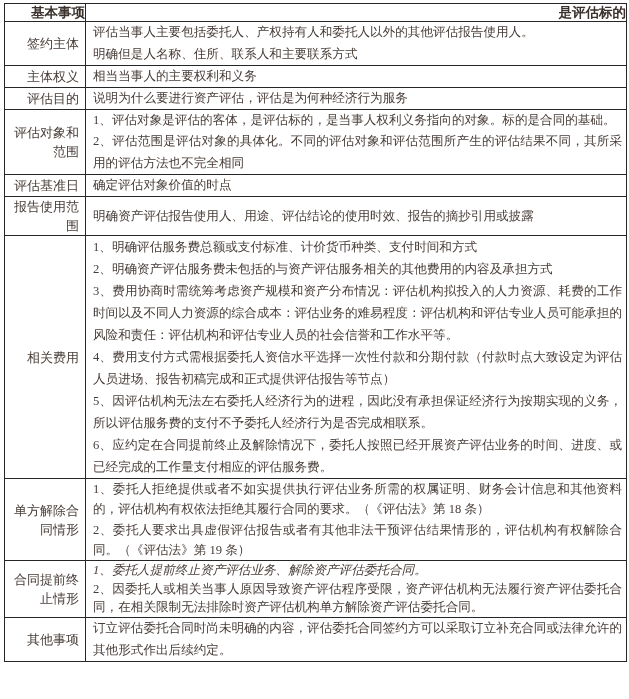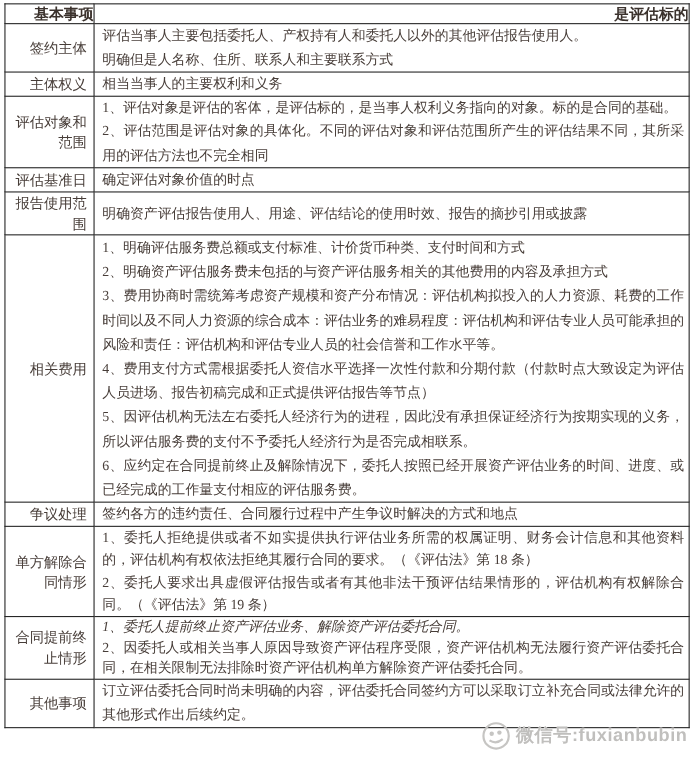--- a/index.html
+++ b/index.html
@@ -92,20 +92,26 @@
             <div class="line" style="line-height: 21.5px;">明确但是人名称、住所、联系人和主要联系方式</div>
           </td>
         </tr>
         <tr>
           <td class="label" style="height: 21px;">主体权义</td>
           <td class="content">
             <div class="line" style="line-height: 21px;">相当当事人的主要权利和义务</div>
           </td>
         </tr>
         <tr>
+          <td class="label" style="height: 21px;">评估目的</td>
+          <td class="content">
+            <div class="line" style="line-height: 21px;">说明为什么要进行资产评估，评估是为何种经济行为服务</div>
+          </td>
+        </tr>
+        <tr>
           <td class="label" style="height: 64px;">评估对象和范围</td>
           <td class="content">
             <div class="line" style="line-height: 21.3px;">1、评估对象是评估的客体，是评估标的，是当事人权利义务指向的对象。标的是合同的基础。</div>
             <div class="line" style="line-height: 21.3px;">2、评估范围是评估对象的具体化。不同的评估对象和评估范围所产生的评估结果不同，其所采用的评估方法也不完全相同</div>
           </td>
         </tr>
         <tr>
           <td class="label" style="height: 21px; margin-top: 16px;">评估基准日</td>
           <td class="content">
             <div class="line" style="line-height: 21px;">确定评估对象价值的时点</div>
@@ -122,26 +128,20 @@
           <td class="content">
             <div class="line" style="line-height: 22px;">1、明确评估服务费总额或支付标准、计价货币种类、支付时间和方式</div>
             <div class="line" style="line-height: 22px;">2、明确资产评估服务费未包括的与资产评估服务相关的其他费用的内容及承担方式</div>
             <div class="line" style="line-height: 22px;">3、费用协商时需统筹考虑资产规模和资产分布情况：评估机构拟投入的人力资源、耗费的工作时间以及不同人力资源的综合成本：评估业务的难易程度：评估机构和评估专业人员可能承担的风险和责任：评估机构和评估专业人员的社会信誉和工作水平等。</div>
             <div class="line" style="line-height: 22px;">4、费用支付方式需根据委托人资信水平选择一次性付款和分期付款（付款时点大致设定为评估人员进场、报告初稿完成和正式提供评估报告等节点）</div>
             <div class="line" style="line-height: 22px;">5、因评估机构无法左右委托人经济行为的进程，因此没有承担保证经济行为按期实现的义务，所以评估服务费的支付不予委托人经济行为是否完成相联系。</div>
             <div class="line" style="line-height: 22px;">6、应约定在合同提前终止及解除情况下，委托人按照已经开展资产评估业务的时间、进度、或已经完成的工作量支付相应的评估服务费。</div>
           </td>
         </tr>
         <tr>
-          <td class="label" style="height: 21px;">争议处理</td>
-          <td class="content">
-            <div class="line" style="line-height: 21px;">签约各方的违约责任、合同履行过程中产生争议时解决的方式和地点</div>
-          </td>
-        </tr>
-        <tr>
           <td class="label" style="height: 81px;">单方解除合同情形</td>
           <td class="content">
             <div class="line" style="line-height: 20.2px;">1、委托人拒绝提供或者不如实提供执行评估业务所需的权属证明、财务会计信息和其他资料的，评估机构有权依法拒绝其履行合同的要求。（《评估法》第 18 条）</div>
             <div class="line" style="line-height: 20.2px;">2、委托人要求出具虚假评估报告或者有其他非法干预评估结果情形的，评估机构有权解除合同。（《评估法》第 19 条）</div>
           </td>
         </tr>
         <tr>
           <td class="label" style="height: 56px;">合同提前终止情形</td>
           <td class="content">
             <div class="line" style="line-height: 18.6px; font-style: italic;">1、委托人提前终止资产评估业务、解除资产评估委托合同。</div>
@@ -150,25 +150,14 @@
         </tr>
         <tr>
           <td class="label" style="height: 43px;">其他事项</td>
           <td class="content">
             <div class="line" style="line-height: 21.5px;">订立评估委托合同时尚未明确的内容，评估委托合同签约方可以采取订立补充合同或法律允许的其他形式作出后续约定。</div>
           </td>
         </tr>
       </tbody>
   </table>
 
-  <div class="watermark">
-    <span class="wm-icon">
-      <svg viewBox="0 0 26 26" width="26" height="26">
-        <circle cx="13" cy="13" r="11.5" fill="none" stroke="#c6c5c3" stroke-width="2"></circle>
-        <circle cx="9" cy="11" r="2" fill="#c6c5c3"></circle>
-        <circle cx="16" cy="10" r="2" fill="#c6c5c3"></circle>
-        <path d="M7 17 q6 4 12 -1" fill="none" stroke="#c6c5c3" stroke-width="2"></path>
-      </svg>
-    </span>
-    <span>微信号:fuxianbubin</span>
-  </div>
 
 </div>
 
 </body></html>

